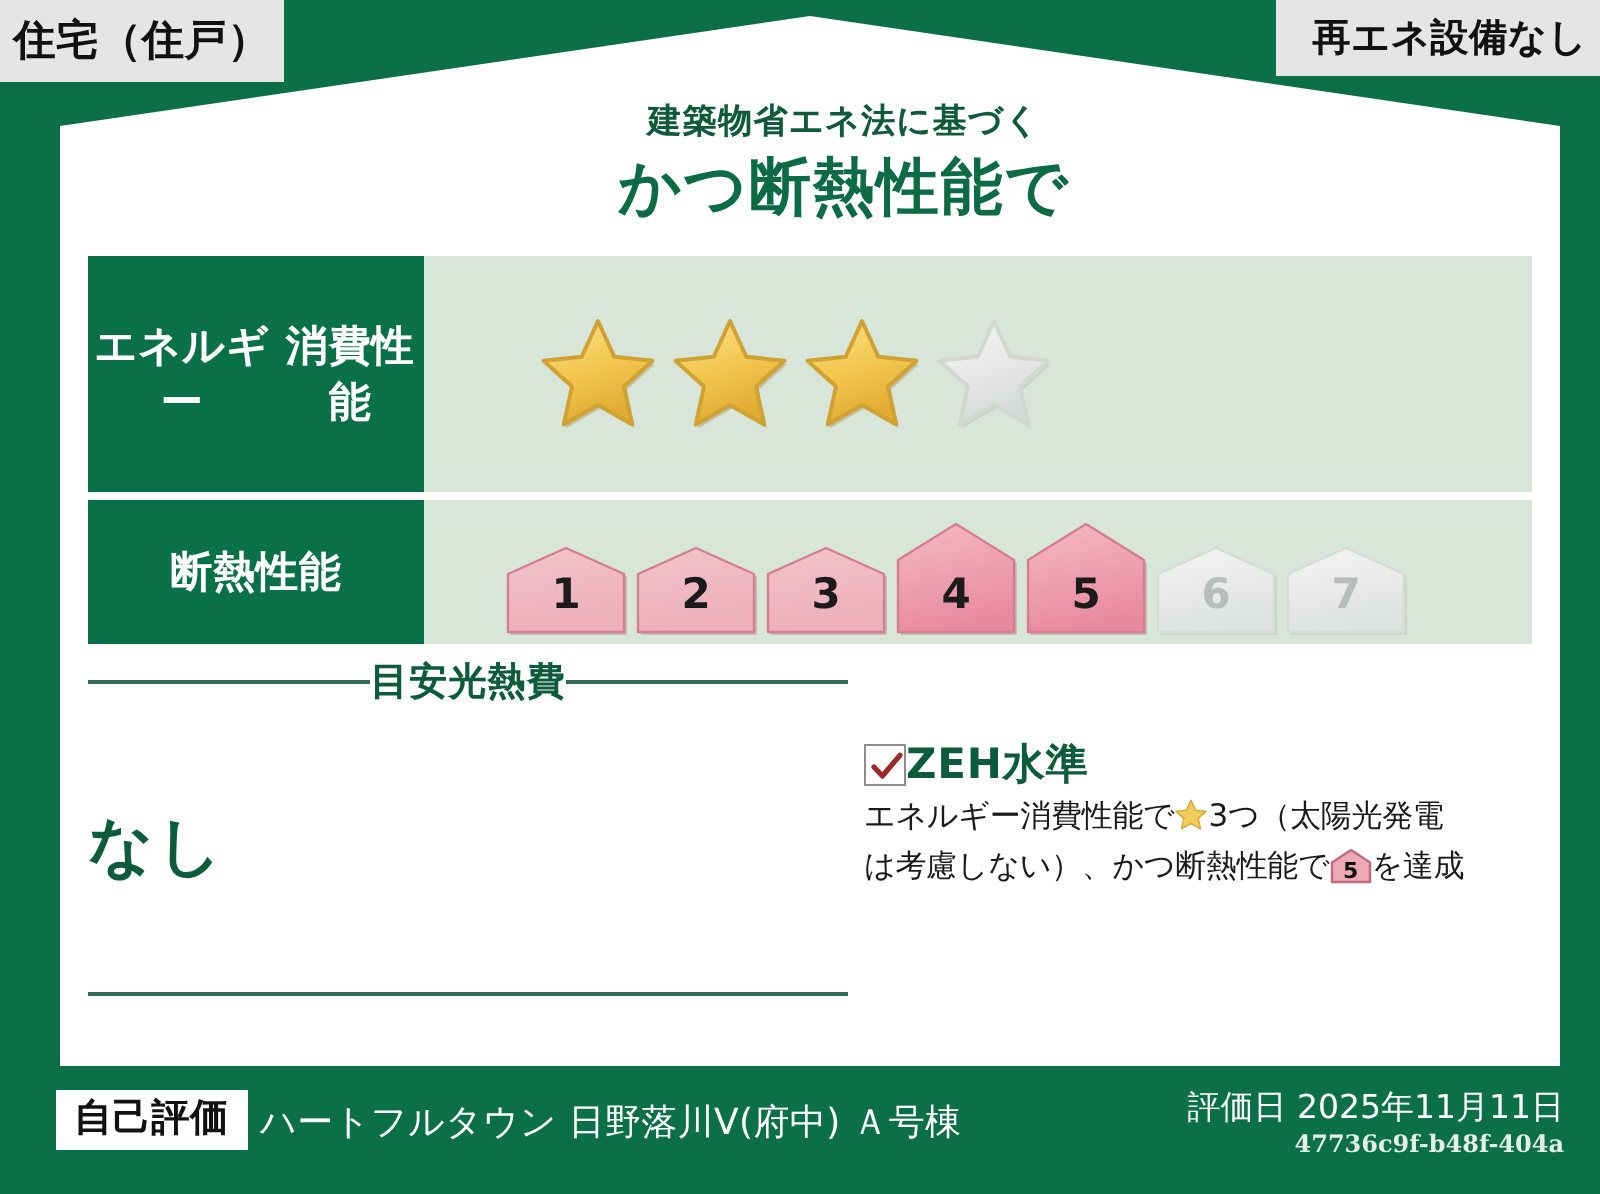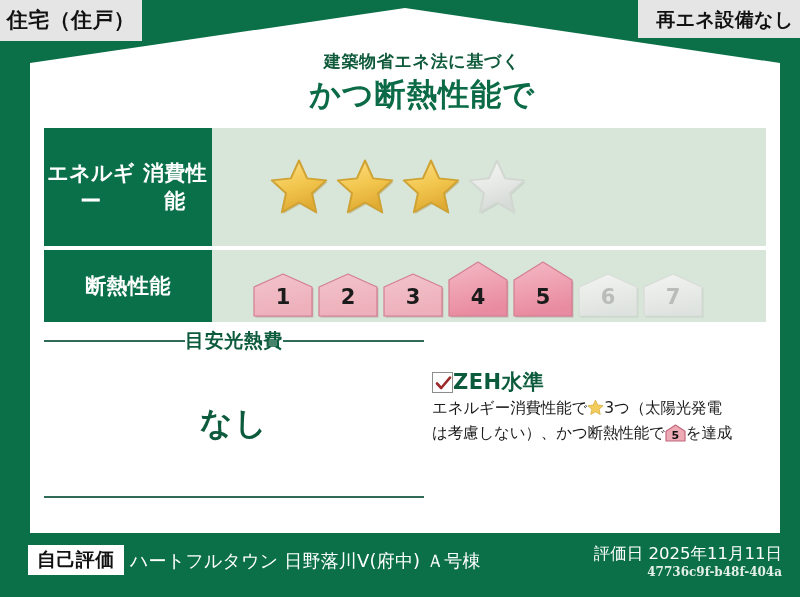--- a/index.html
+++ b/index.html
@@ -120,21 +120,20 @@
   .cost-head{
     display:flex; align-items:center; gap:0;
   }
   .cost-head .rule{ flex:1; height:2px; background:#2f6b55; }
   #cost-title{
     font-size:19px; font-weight:700; color:#0d5b3d; white-space:nowrap;
     letter-spacing:.03em;
   }
   #cost-value{
     margin-top:48px;
-    text-align:center;
     font-size:32px;
     font-weight:700;
     color:#0d5b3d;
     letter-spacing:.05em;
   }
   .cost-foot-rule{
     margin-top:50px;
     height:2px; background:#2f6b55;
   }
 

